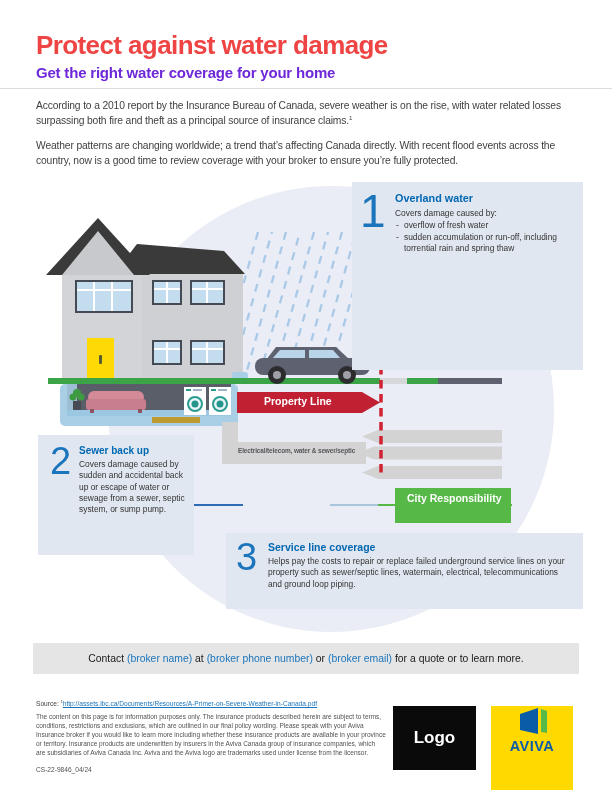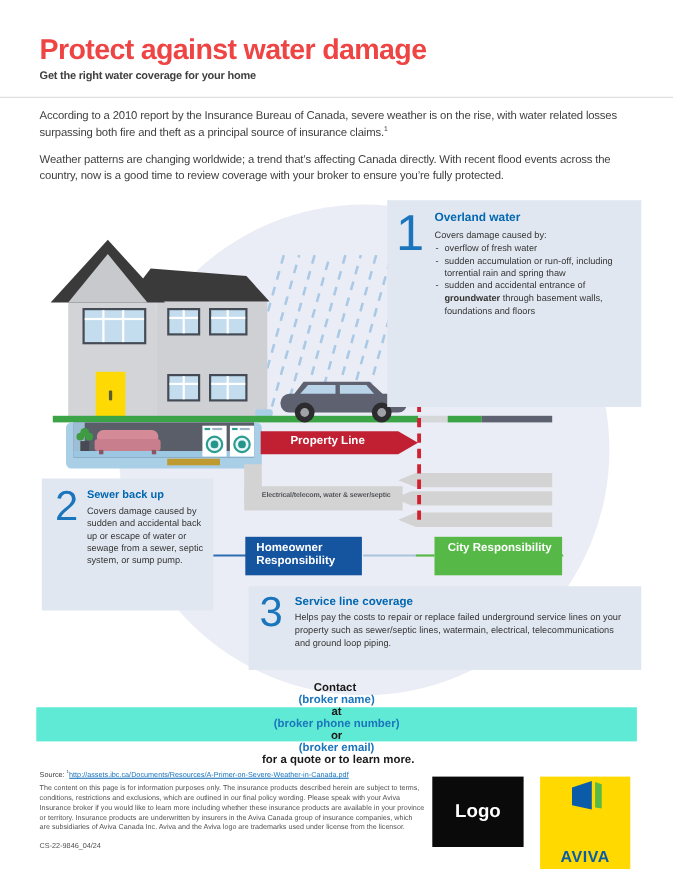--- a/index.html
+++ b/index.html
@@ -2,22 +2,22 @@
 <html><head>
 <meta charset="utf-8">
 <style>
   html,body{margin:0;padding:0;background:#ffffff;}
   .page{position:relative;width:612px;height:792px;background:#ffffff;overflow:hidden;
         font-family:"Liberation Sans","DejaVu Sans",sans-serif;}
 
   
   .title{position:absolute;left:36px;top:30px;font-size:26px;letter-spacing:-0.6px;
          color:#ef4444;font-weight:700;}
-  .subtitle{position:absolute;left:36px;top:64px;font-size:10px;letter-spacing:-0.2px;
-            color:#404040;font-weight:bold;}
+  .subtitle{position:absolute;left:36px;top:64px;font-size:15px;letter-spacing:-0.2px;
+            color:#6d28d9;font-weight:bold;}
   .rule{position:absolute;left:0;top:88px;width:612px;height:1px;background:#d9dcde;}
   .intro{position:absolute;left:36px;width:528px;font-size:10.3px;line-height:1.42;
          letter-spacing:-0.15px;color:#3f3f3f;margin:0;}
   .p1{top:99px;} .p2{top:139px;}
   sup{font-size:0.6em;}
 
   
   .diagram{position:absolute;left:0;top:178px;width:612px;height:462px;}
   .bg-circle{position:absolute;left:108px;top:8px;width:446px;height:446px;border-radius:50%;
              background:#eaedf5;}
@@ -47,37 +47,37 @@
 
   .prop-label{left:264px;top:217px;color:#ffffff;font-weight:bold;font-size:10.5px;}
   .pipes-label{left:238px;top:269px;width:140px;font-size:6.4px;font-weight:bold;
                color:#54565a;letter-spacing:-0.1px;}
   .resp{position:absolute;z-index:2;color:#ffffff;font-weight:bold;font-size:10.5px;
         line-height:1.15;box-sizing:border-box;}
   .homeowner{left:223px;top:310px;width:106px;height:35px;background:#15549f;padding:4px 4px 0 10px;}
   .city{left:395px;top:310px;width:116px;height:35px;background:#56b947;padding:4px 4px 0 12px;}
 
   
-  .banner{position:absolute;left:33px;top:643px;width:546px;height:31px;background:#5eead4;
+  .banner{position:absolute;left:33px;top:643px;width:546px;height:31px;background:#e5e5e5;
           display:flex;align-items:center;justify-content:center;font-size:10.4px;
-          font-weight:bold;color:#1a1a1a;flex-direction:column;}
+          font-weight:normal;color:#1a1a1a;}
   .banner span{white-space:pre-wrap;}
   .banner .blue{color:#1b75bc;}
 
   
   .source{position:absolute;left:36px;top:699px;font-size:6.6px;color:#414141;}
   .source .link{color:#1b75bc;text-decoration:underline;}
   .legal{position:absolute;left:36px;top:712px;width:350px;font-size:6.5px;line-height:1.4;
          color:#515151;}
   .doc-code{position:absolute;left:36px;top:766px;font-size:6.6px;color:#515151;}
   .logo-black{position:absolute;left:393px;top:706px;width:83px;height:64px;background:#0a0a0a;
               color:#ffffff;display:flex;align-items:center;justify-content:center;
               font-size:17px;font-weight:bold;}
   .logo-aviva{position:absolute;left:491px;top:706px;width:82px;height:84px;background:#ffd900;
-              display:flex;flex-direction:column;align-items:center;justify-content:center;gap:32px;}
+              display:flex;flex-direction:column;align-items:center;justify-content:flex-start;}
   .aviva-word{color:#0b5ca8;font-weight:bold;font-size:14.5px;letter-spacing:0.5px;margin-top:2px;}
 </style>
 </head>
 <body>
 
 <div class="page">
 
   <div class="title">Protect against water damage</div>
   <div class="subtitle">Get the right water coverage for your home</div>
   <div class="rule"></div>
@@ -211,21 +211,20 @@
     </svg>
 
     <div class="callout box1">
       <div class="num">1</div>
       <div class="content">
         <div class="ctitle">Overland water</div>
         <div class="clead">Covers damage caused by:</div>
         <ul class="cbullets">
           <li><span>overflow of fresh water</span></li>
           <li><span>sudden accumulation or run-off, including torrential rain and spring thaw</span></li>
-          <li><span>sudden and accidental entrance of </span><b>groundwater</b><span> through basement walls, foundations and floors</span></li>
         </ul>
       </div>
     </div>
 
     <div class="callout box2">
       <div class="num">2</div>
       <div class="content">
         <div class="ctitle">Sewer back up</div>
         <div class="ctext">Covers damage caused by sudden and accidental back up or escape of water or sewage from a sewer, septic system, or sump pump.</div>
       </div>
@@ -234,21 +233,20 @@
     <div class="callout box3">
       <div class="num">3</div>
       <div class="content">
         <div class="ctitle">Service line coverage</div>
         <div class="ctext">Helps pay the costs to repair or replace failed underground service lines on your property such as sewer/septic lines, watermain, electrical, telecommunications and ground loop piping.</div>
       </div>
     </div>
 
     <div class="overlay prop-label">Property Line</div>
     <div class="overlay pipes-label">Electrical/telecom, water &amp; sewer/septic</div>
-    <div class="resp homeowner">Homeowner Responsibility</div>
     <div class="resp city">City Responsibility</div>
   </div>
 
   <div class="banner">
     <span>Contact </span>
       <span class="blue">(broker name)</span>
       <span> at </span>
       <span class="blue">(broker phone number)</span>
       <span> or </span>
       <span class="blue">(broker email)</span>

